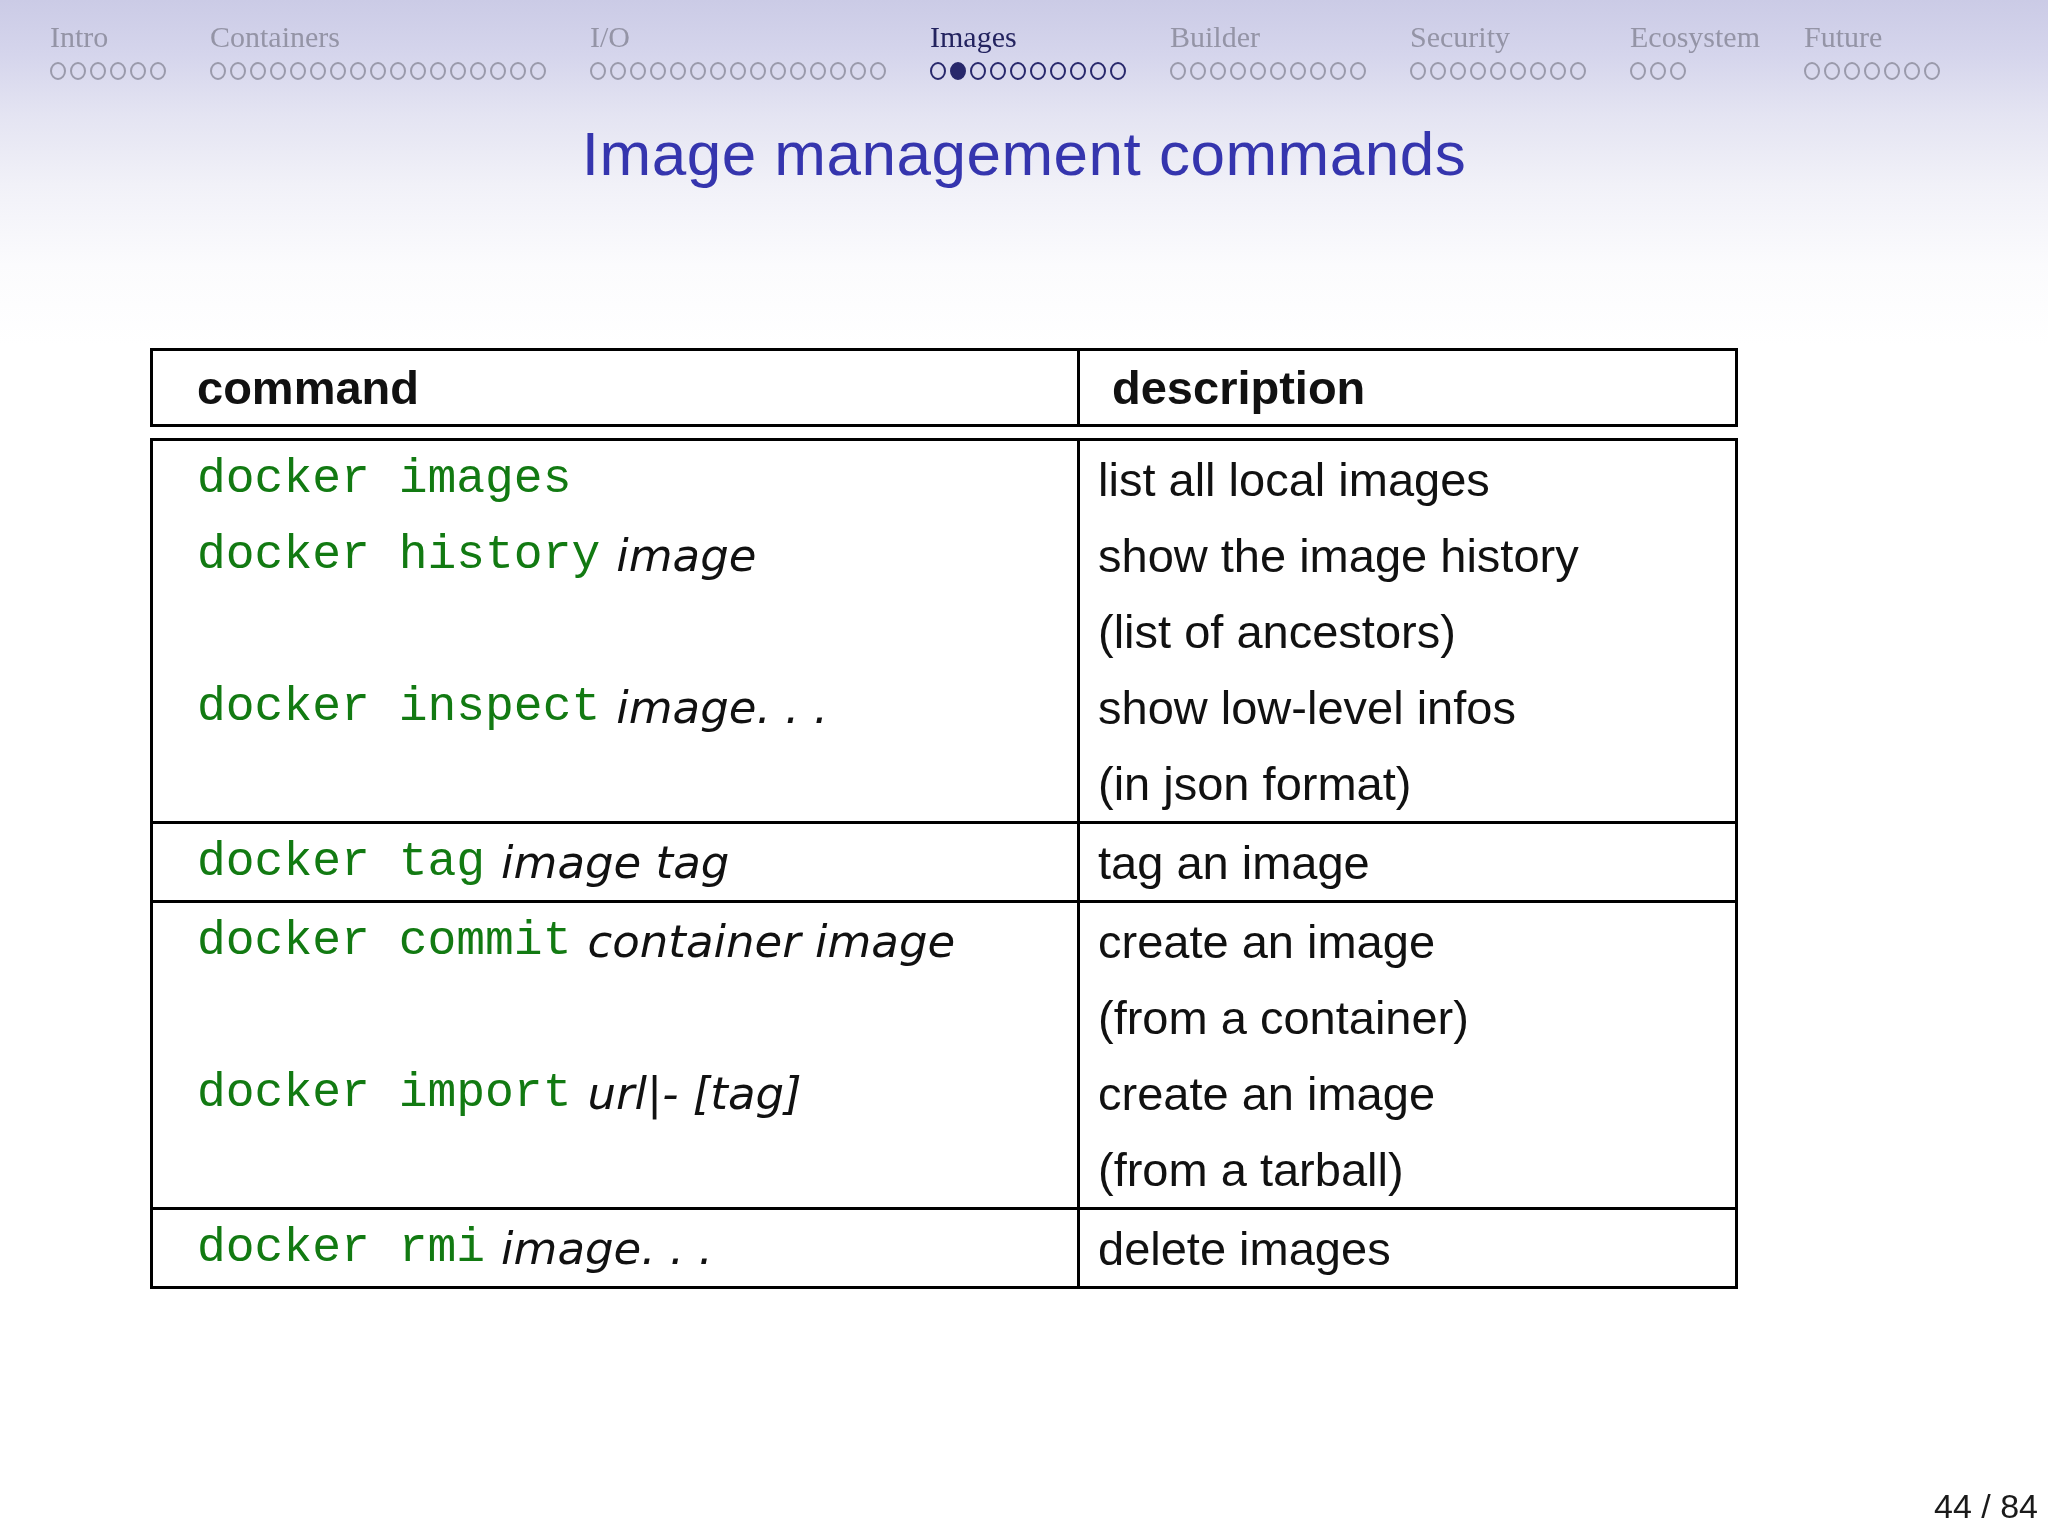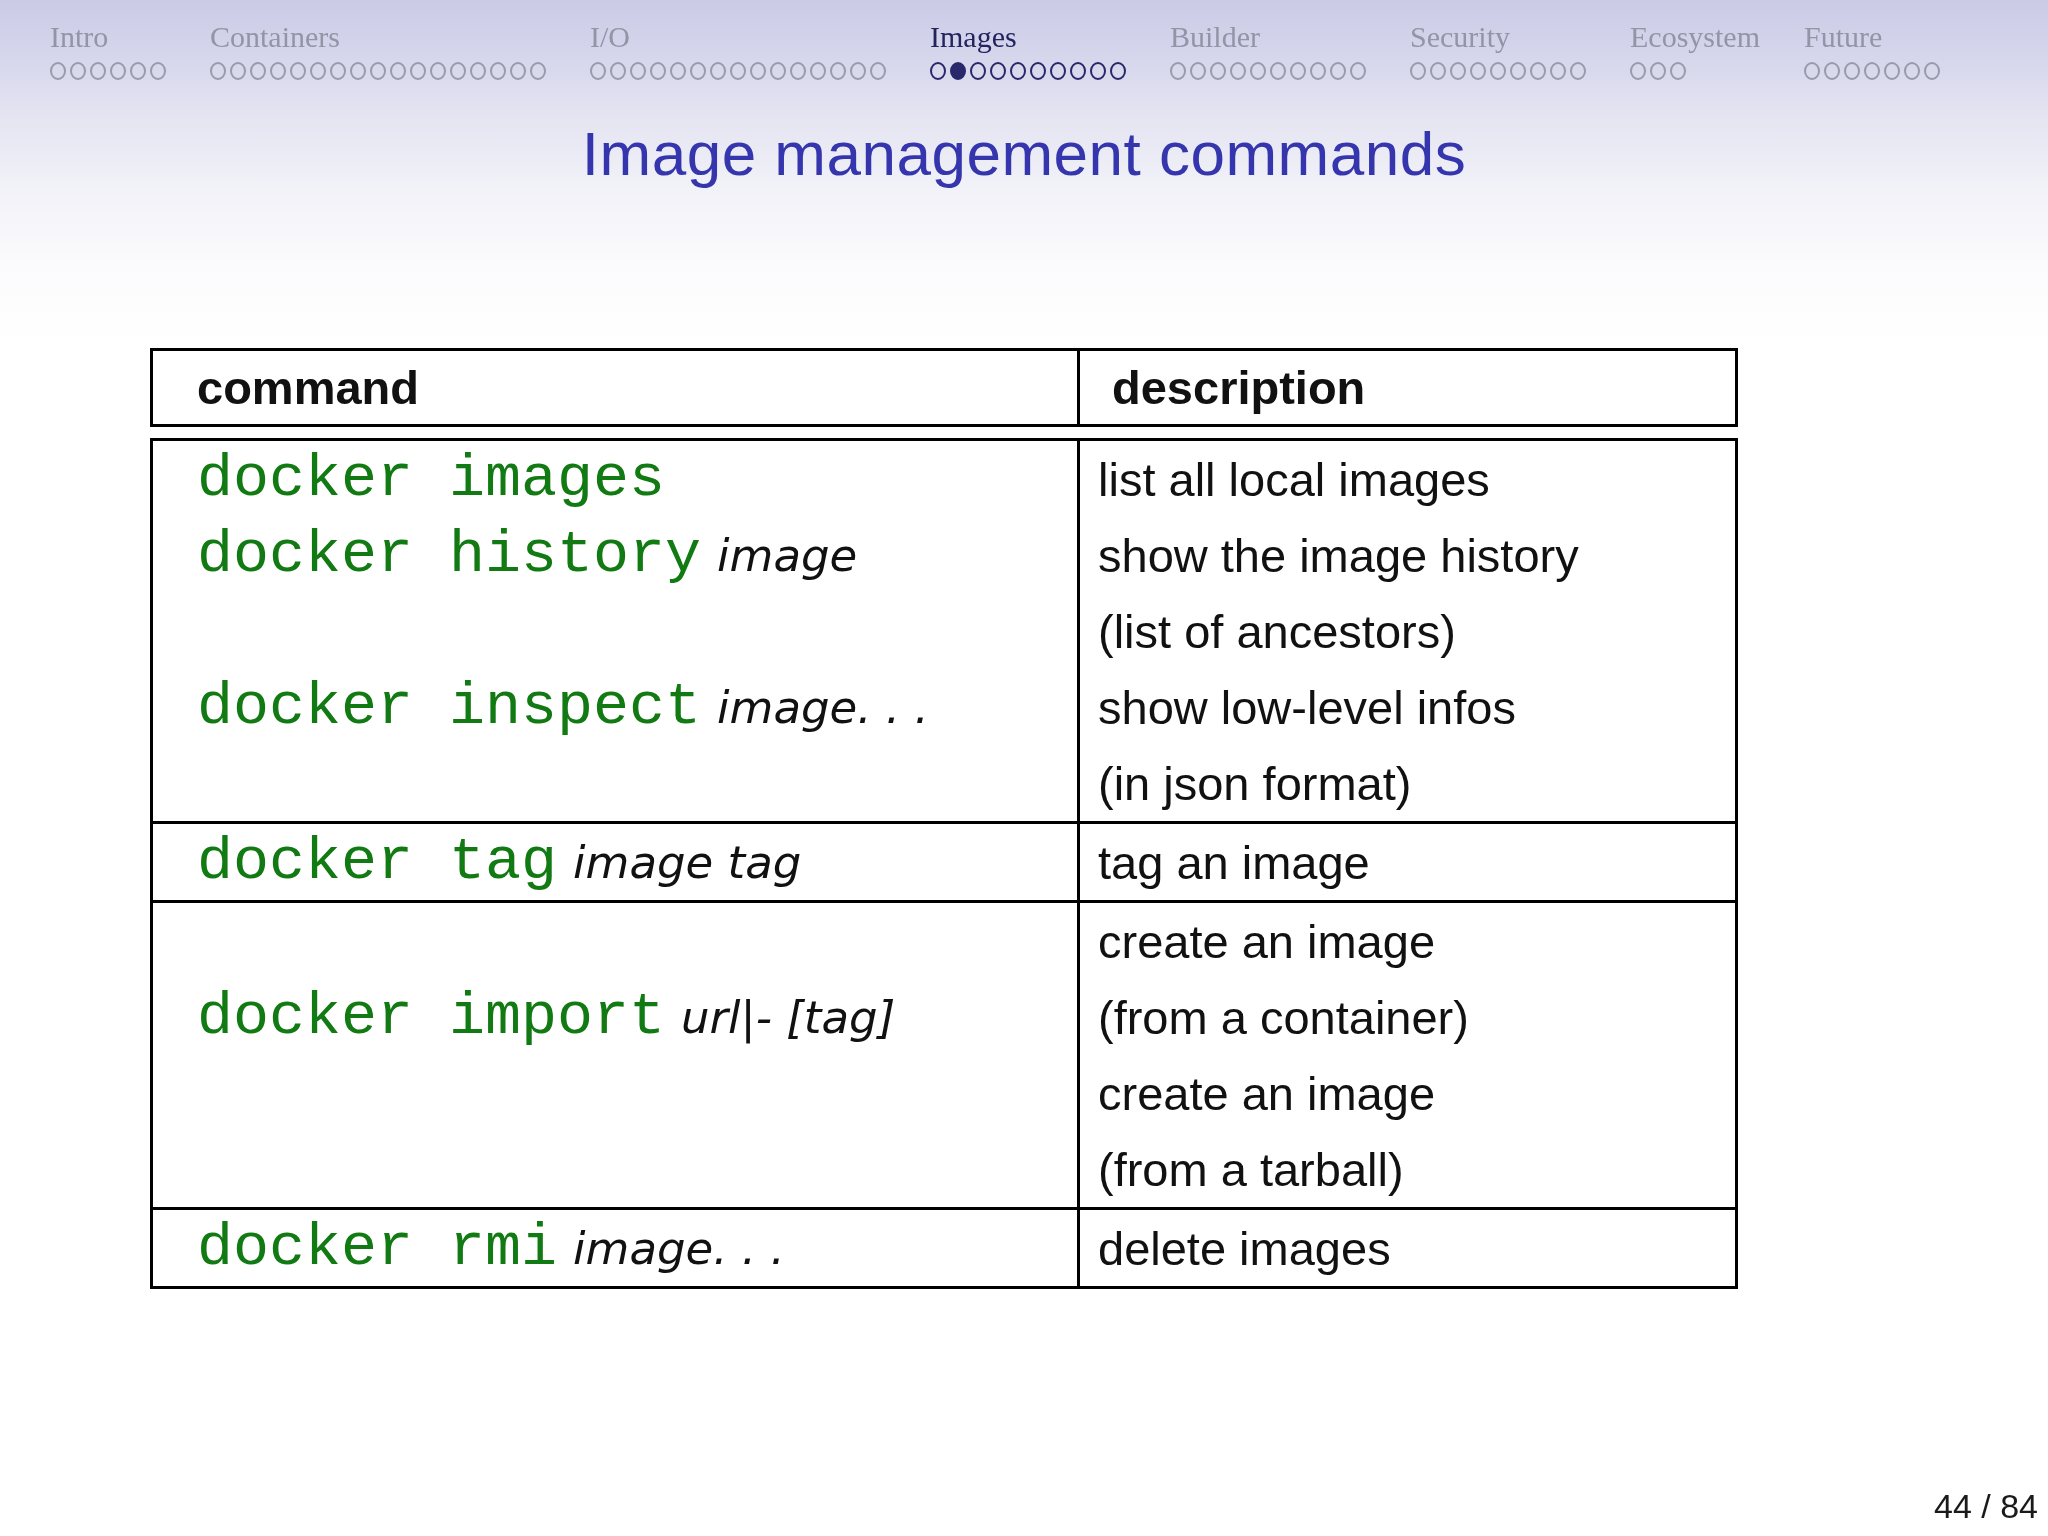--- a/index.html
+++ b/index.html
@@ -28,21 +28,21 @@
   .th-desc{flex:1;border-left:3px solid #000;padding-left:32px;}
   .tbody{border:3px solid #000;margin-top:11px;}
   .tgroup{display:flex;}
   .tgroup + .tgroup{border-top:3px solid #000;}
   .tcol{box-sizing:border-box;}
   .tcol-cmd{width:924px;}
   .tcol-desc{flex:1;border-left:3px solid #000;}
   .tline{height:76px;display:flex;align-items:center;white-space:nowrap;}
   .tcol-cmd .tline{padding-left:44px;}
   .tcol-desc .tline{padding-left:18px;font-size:47px;color:#111;}
-  .cmd{font-family:"Liberation Mono",monospace;font-size:60px;color:#127a12;}
+  .cmd{font-family:"Liberation Mono",monospace;font-size:48px;color:#127a12;}
   .args{font-family:"DejaVu Sans",sans-serif;font-style:italic;font-size:45px;color:#111;margin-left:16px;}
   
   .page-num{position:absolute;right:10px;bottom:10px;font-size:34px;color:#1a1a1a;}
 </style>
 </head>
 <body>
 
 <div class="slide">
 
   <div class="nav">
@@ -215,20 +215,24 @@
             </div>
           </div>
           <div class="tcol tcol-desc">
             <div class="tline">
               <span>tag an image</span>
             </div>
           </div>
         </div>
         <div class="tgroup">
           <div class="tcol tcol-cmd">
+            <div class="tline">
+              <span class="cmd">docker commit</span>
+              <span class="args">container image</span>
+            </div>
             <div class="tline"></div>
             <div class="tline">
               <span class="cmd">docker import</span>
               <span class="args">url|- [tag]</span>
             </div>
             <div class="tline"></div>
           </div>
           <div class="tcol tcol-desc">
             <div class="tline">
               <span>create an image</span>

